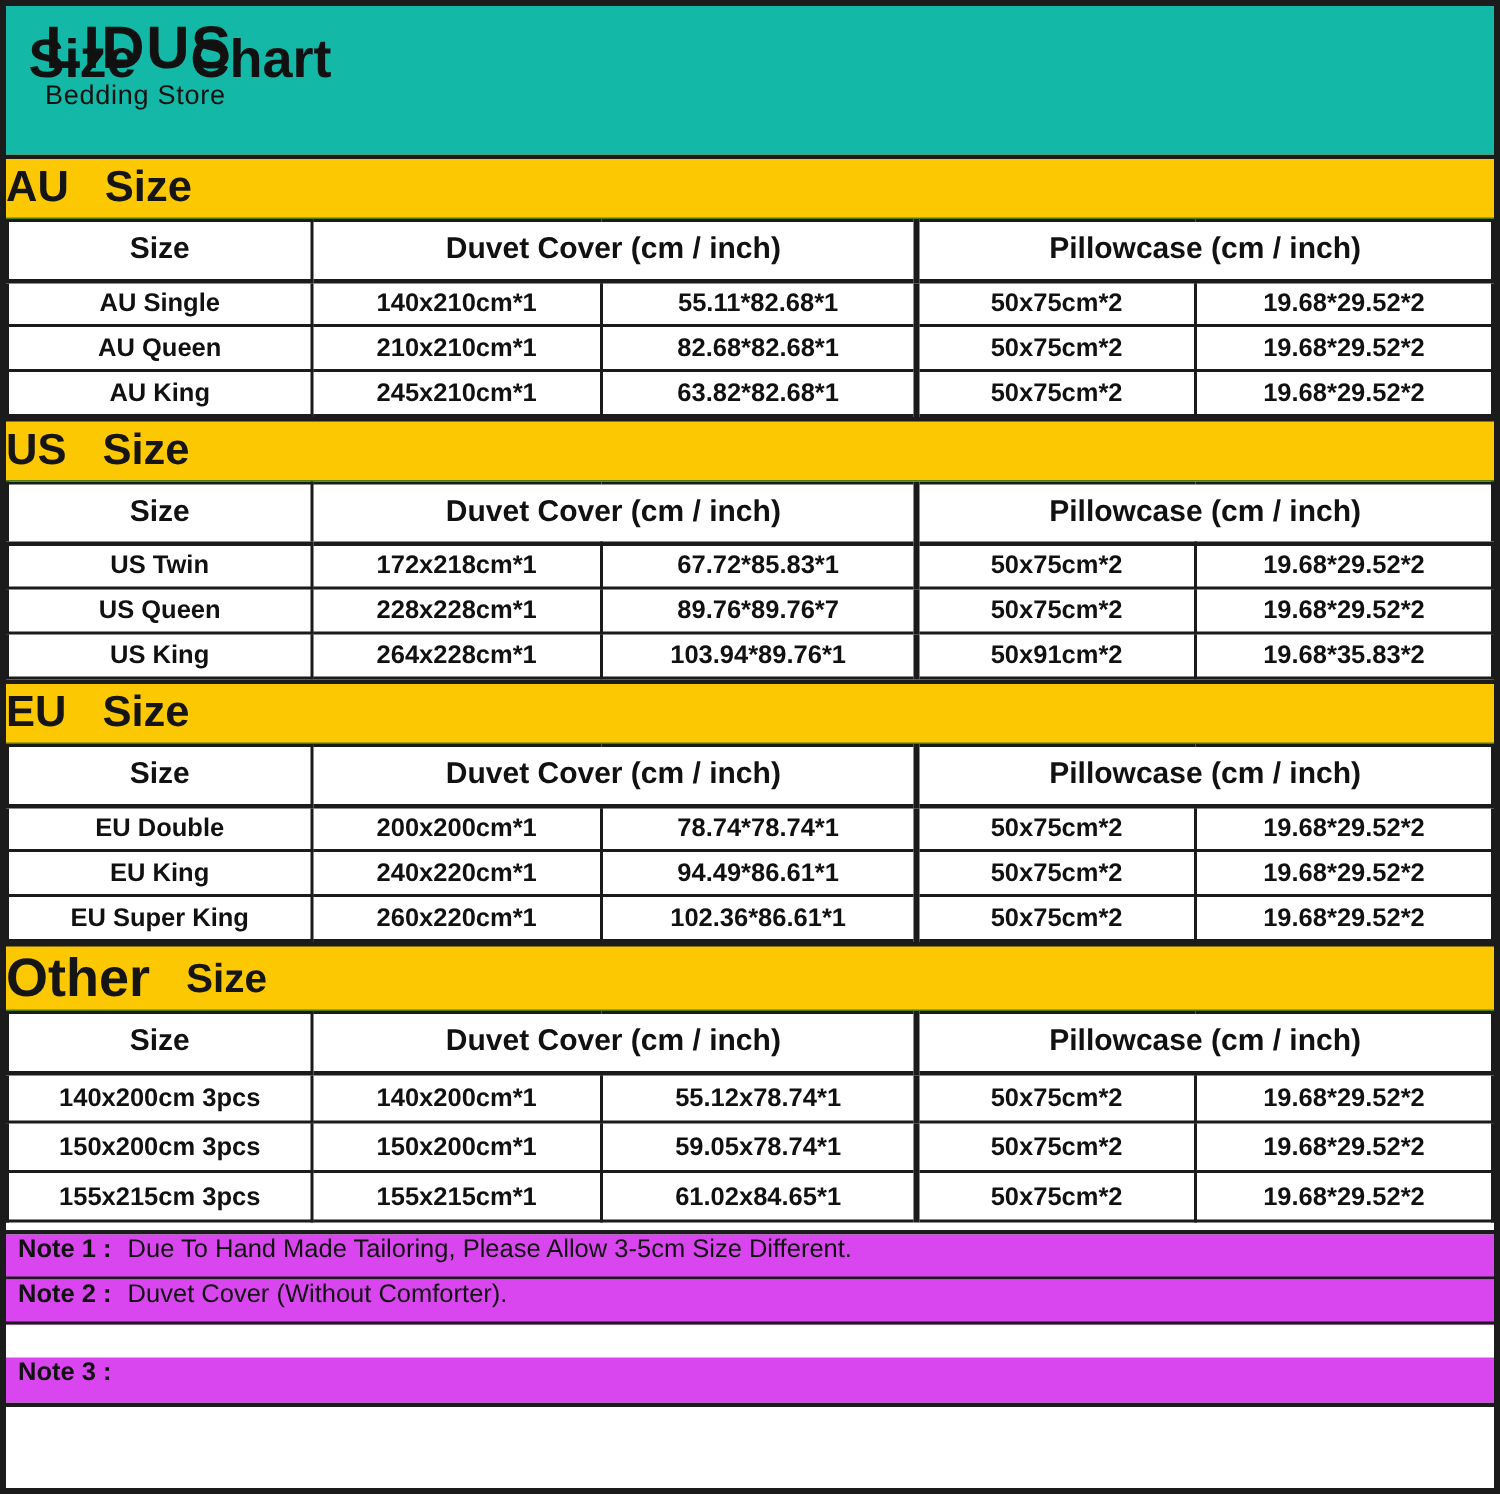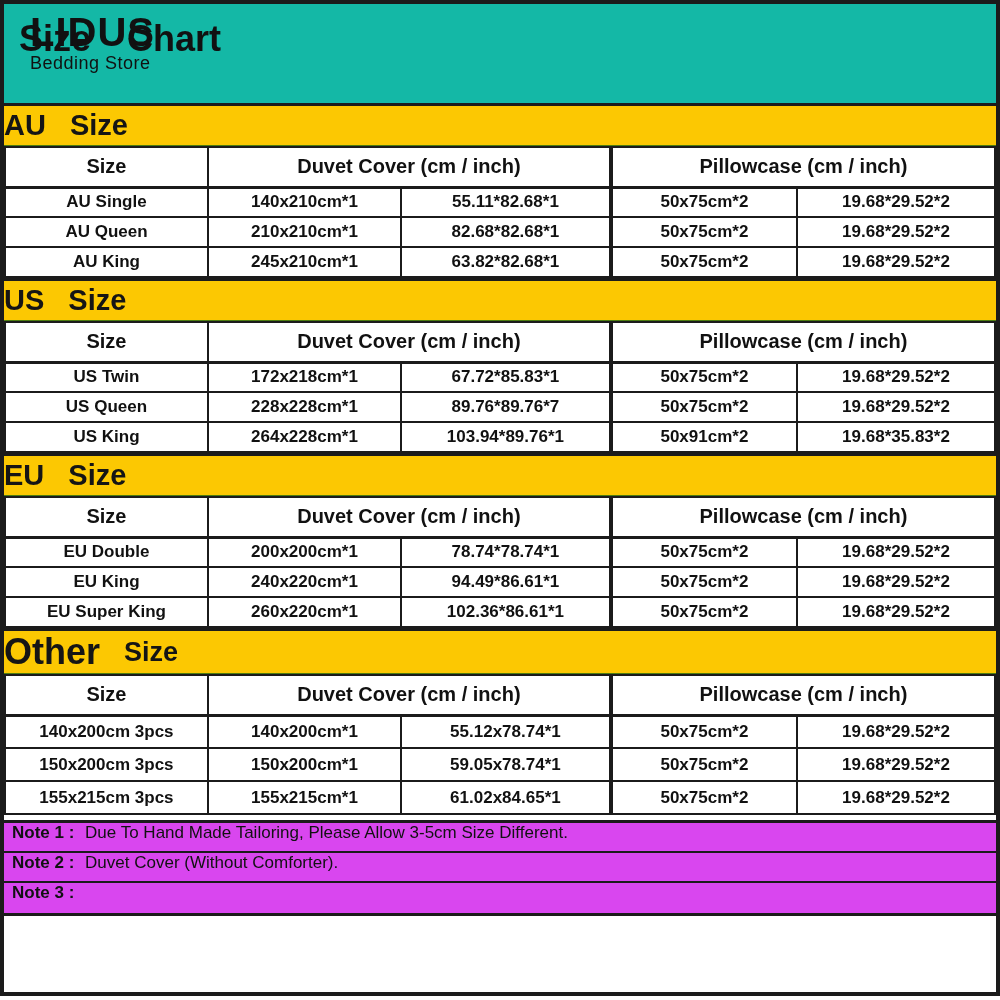--- a/index.html
+++ b/index.html
@@ -88,21 +88,21 @@
     border-bottom: 3px solid #1b1b1b;
   }
   .note-row {
     height: 30px;
     display: flex; 
     border-bottom: 2px solid #1b1b1b;
     padding-left: 8px;
     font-size: 17px;
     background: #d946ef;
   }
-  .note-row:last-child { border-bottom: none; }
+  .note-row:last-child { border-bottom: none; margin-top: 22px; }
   .note-label { font-weight: bold; white-space: pre; }
   .note-sep { font-weight: bold; white-space: pre; }
   .note-text { margin-left: 6px; font-weight: normal; }
 </style>
 </head>
 <body>
 
 <div class="sheet">
 
   <div class="top-header">

